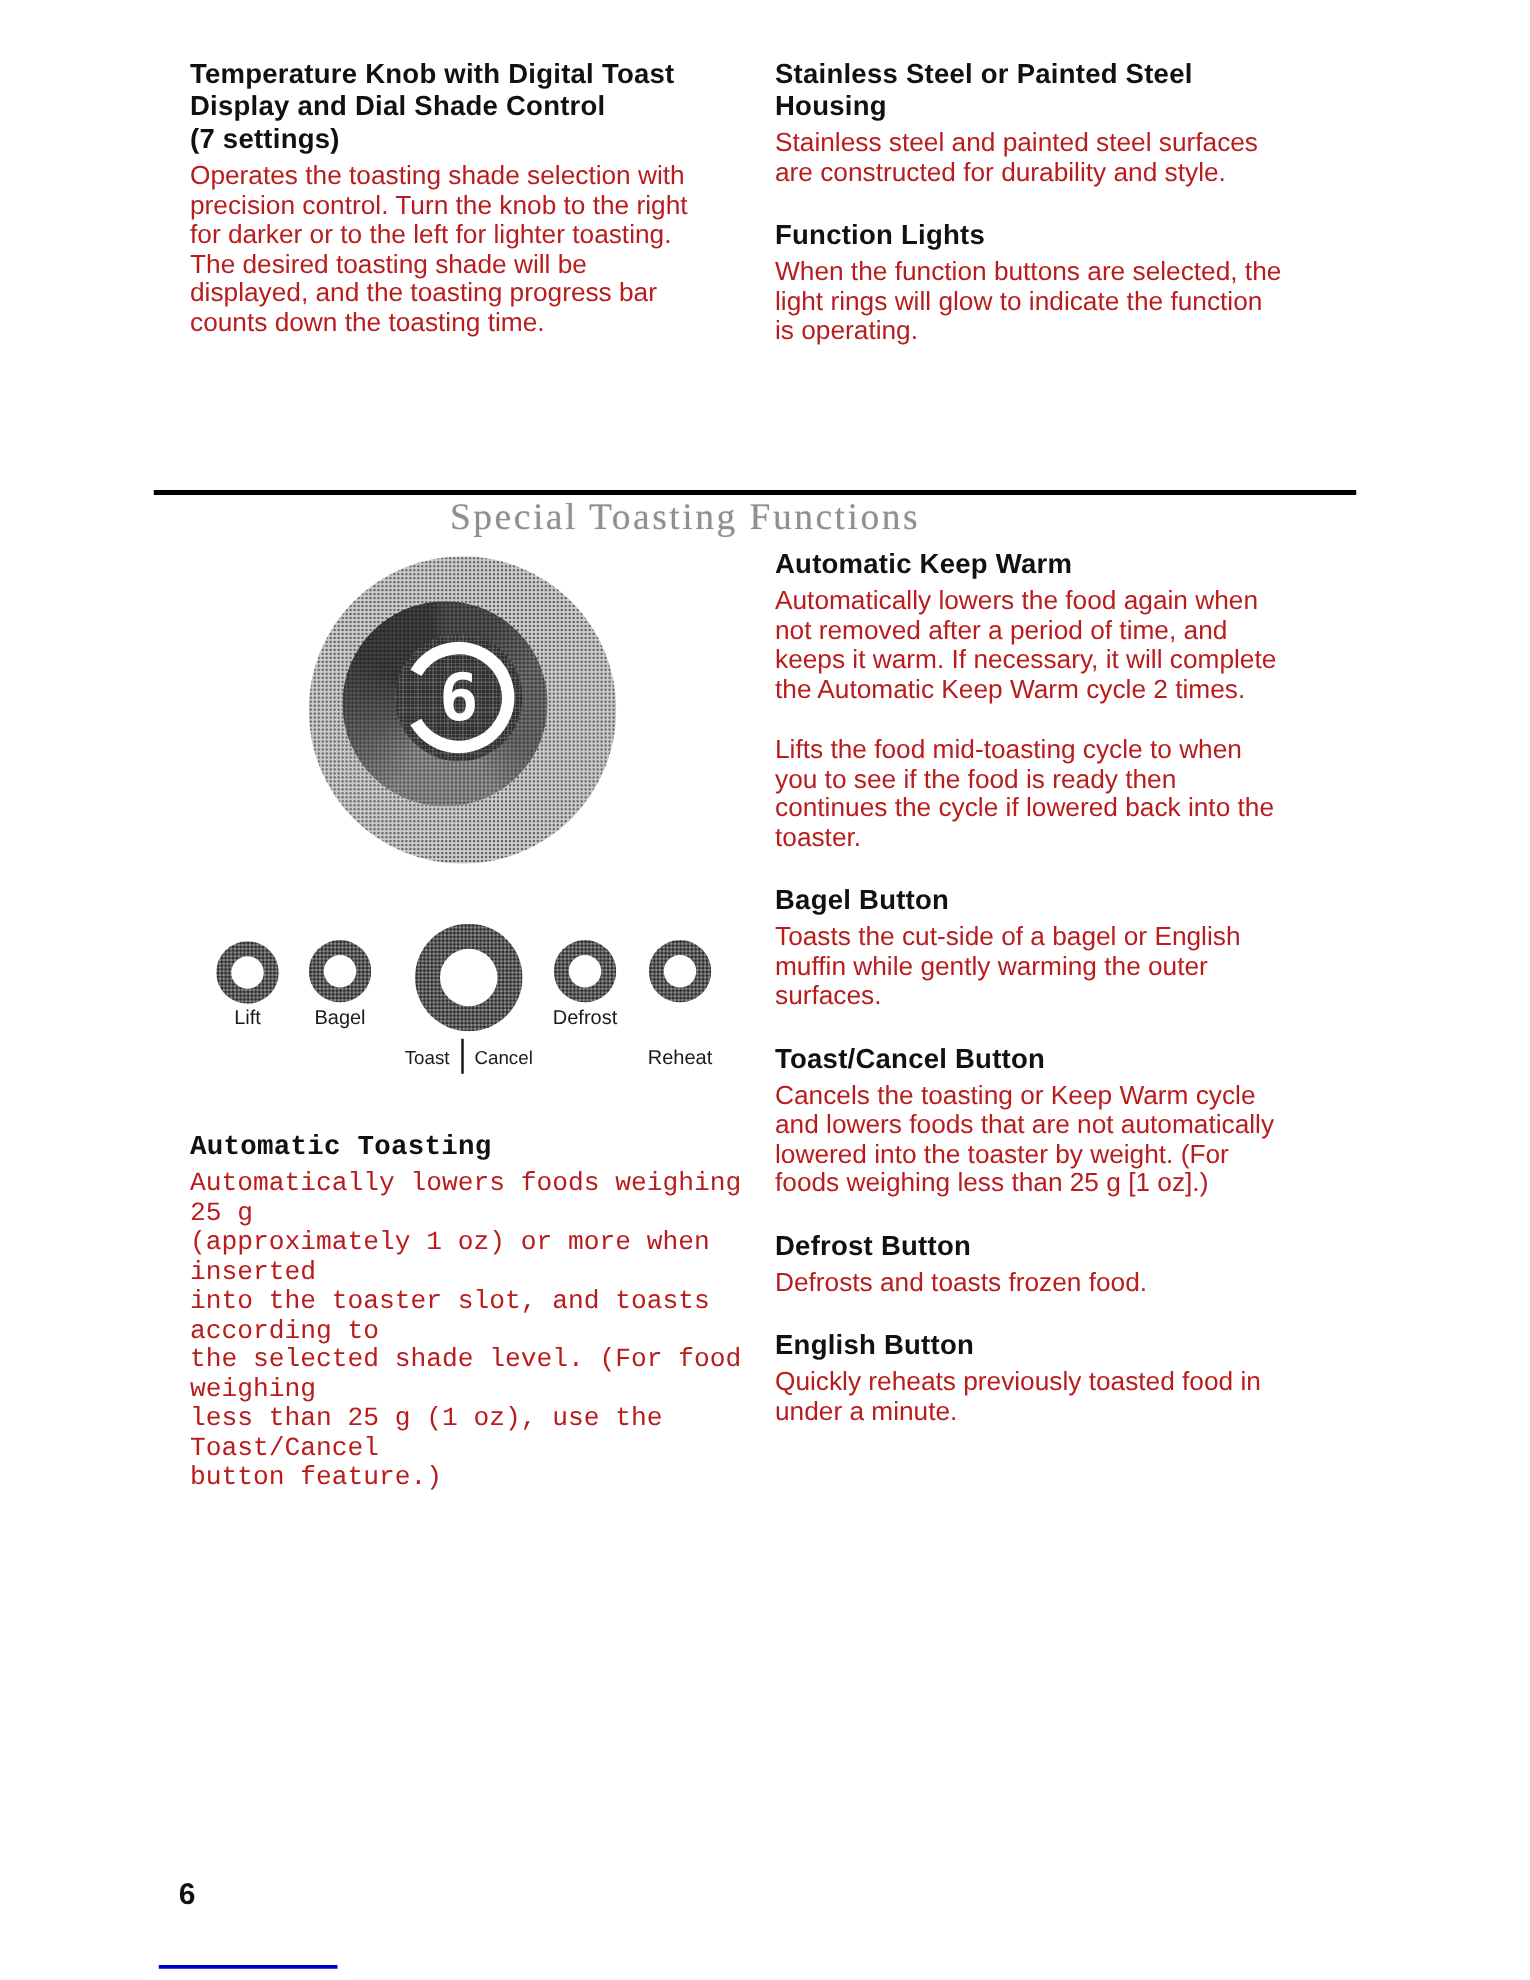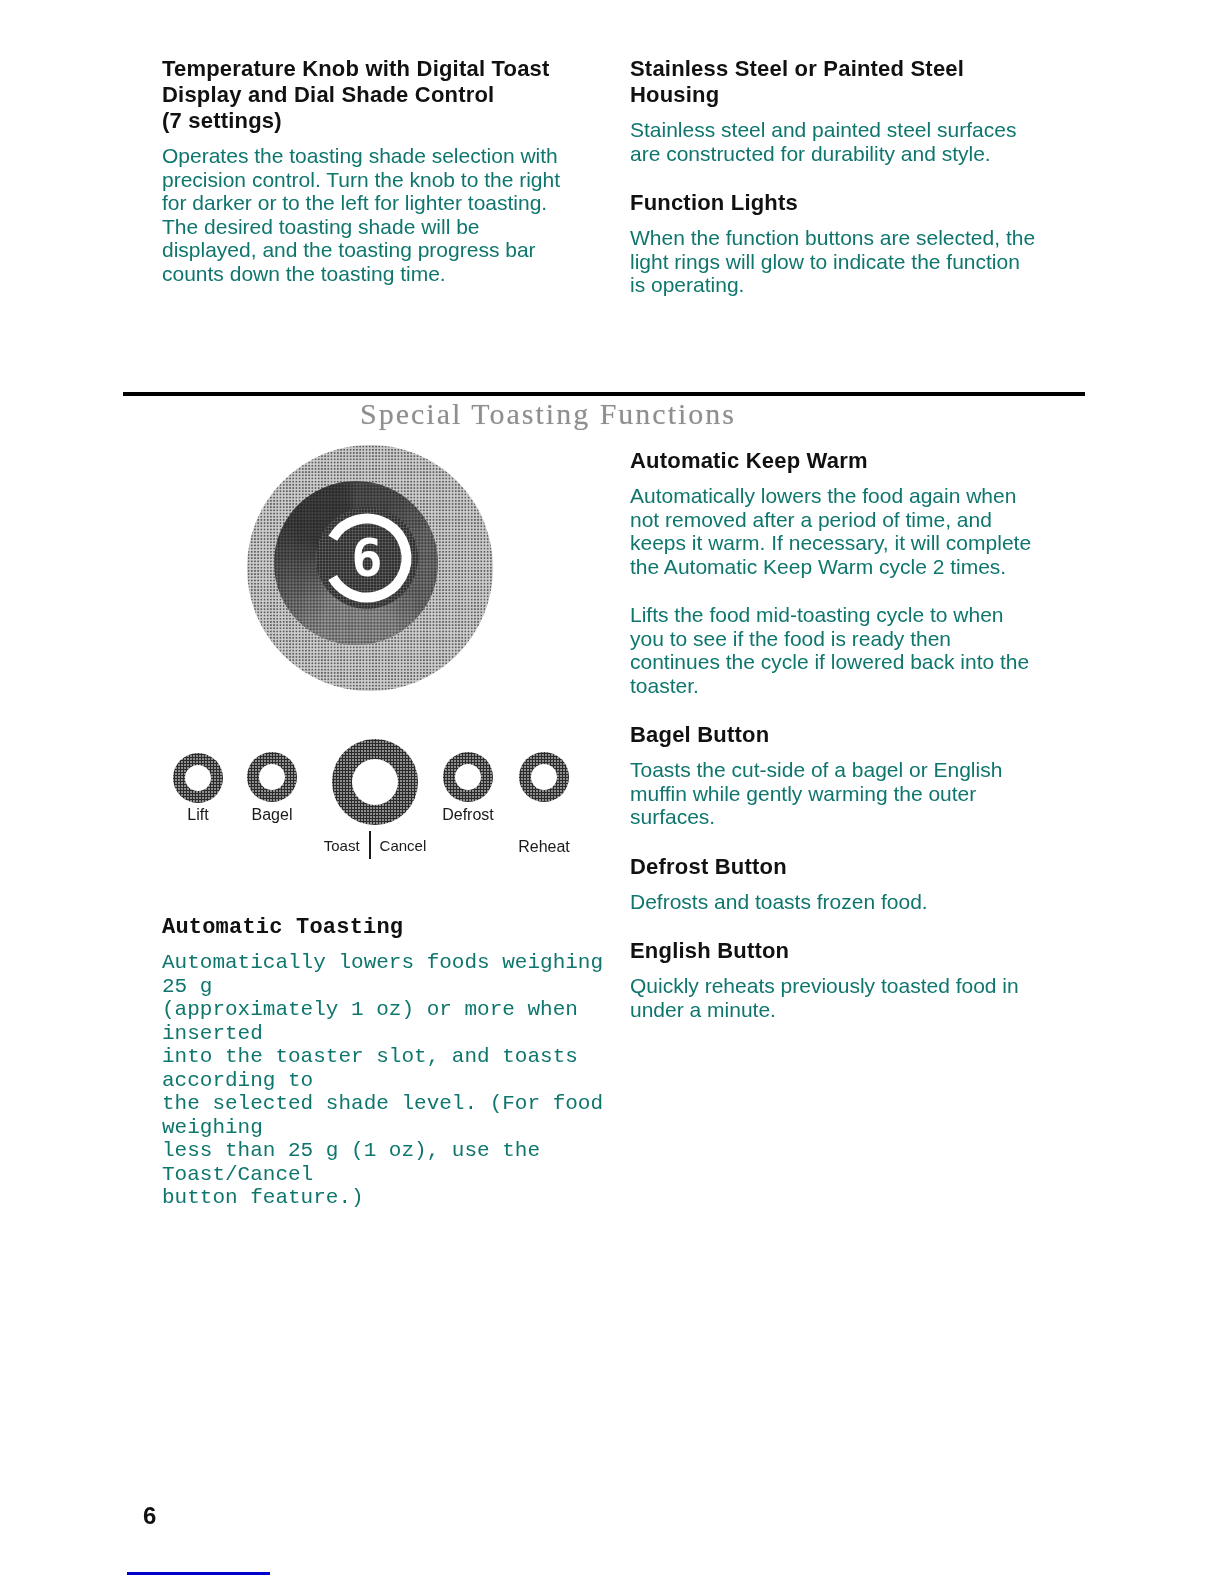--- a/index.html
+++ b/index.html
@@ -1,29 +1,29 @@
 <!DOCTYPE html>
 <html><head>
 <meta charset="utf-8">
 <style>
   html,body { margin:0; padding:0; }
   body {
     width:1224px; height:1584px; background:#ffffff; position:relative;
     font-family:"Liberation Sans", sans-serif; color:#141414;
     -webkit-font-smoothing:antialiased; overflow:hidden;
   }
-  h3,p { margin:10px; }
+  h3,p { margin:0; }
   .section { margin-bottom:25px; }
   .sec-title {
     font-size:22px; font-weight:bold; line-height:26px;
     letter-spacing:0.2px; white-space:pre-line; color:#111;
   }
   .sec-body {
     font-size:21px; line-height:23.5px; margin-top:5px;
-    white-space:pre-line; color:#0f766e;
+    white-space:pre-line; color:#b91c1c;
   }
   #left-top    { position:absolute; left:152px; top:46px;  width:465px; }
   #right-top   { position:absolute; left:620px; top:46px;  width:482px; }
   #right-bottom{ position:absolute; left:620px; top:438px; width:482px; }
   #left-bottom { position:absolute; left:152px; top:905px; width:468px;font-family:Liberation Mono, monospace; }
 
   #rule { position:absolute; left:123px; top:392px; width:962px; height:4px; background:#000; }
 
   #special-heading {
     position:absolute; left:0; top:396px; width:1096px; text-align:center;
@@ -164,20 +164,27 @@
 continues the cycle if lowered back into the
 toaster.</p>
     </section>
     <section class="section">
       <h3 class="sec-title">Bagel Button</h3>
       <p class="sec-body">Toasts the cut-side of a bagel or English
 muffin while gently warming the outer
 surfaces.</p>
     </section>
     <section class="section">
+      <h3 class="sec-title">Toast/Cancel Button</h3>
+      <p class="sec-body">Cancels the toasting or Keep Warm cycle
+and lowers foods that are not automatically
+lowered into the toaster by weight. (For
+foods weighing less than 25 g [1 oz].)</p>
+    </section>
+    <section class="section">
       <h3 class="sec-title">Defrost Button</h3>
       <p class="sec-body">Defrosts and toasts frozen food.</p>
     </section>
     <section class="section">
       <h3 class="sec-title">English Button</h3>
       <p class="sec-body">Quickly reheats previously toasted food in
 under a minute.</p>
     </section>
   </div>
 

